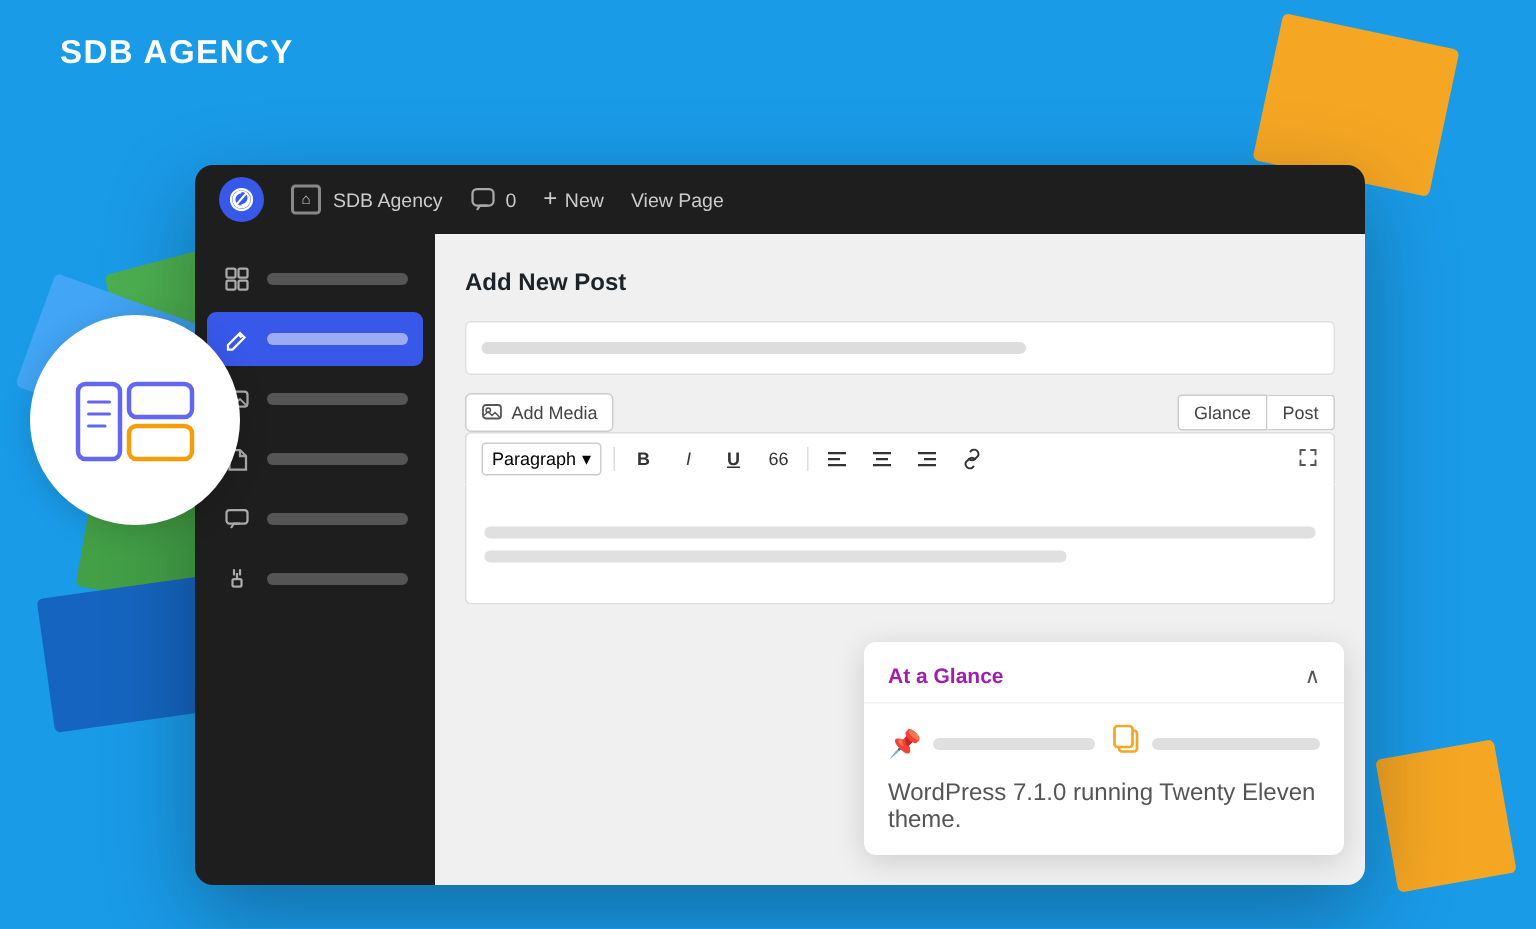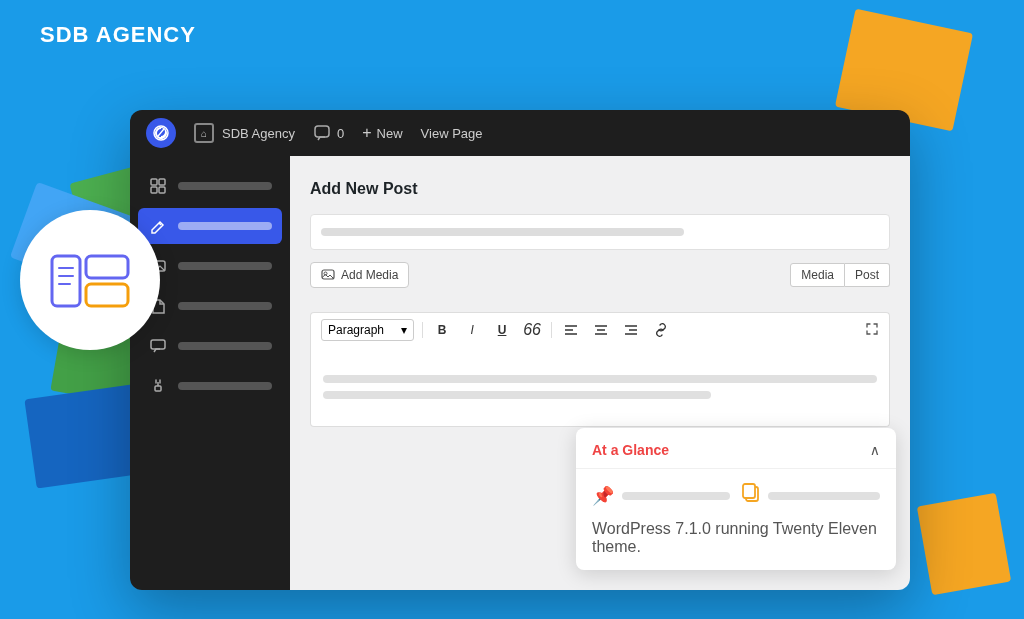--- a/index.html
+++ b/index.html
@@ -254,21 +254,21 @@
       background: #ddd;
       border-radius: 4px;
       width: 65%;
     }
 
     
     .editor-toolbar-row {
       display: flex;
       align-items: center;
       justify-content: space-between;
-      margin-bottom: 24px;
+      margin-bottom: 0;
     }
     .add-media-btn {
       display: flex;
       align-items: center;
       gap: 6px;
       background: white;
       border: 1px solid #ccc;
       border-radius: 4px;
       padding: 5px 10px;
       font-size: 12px;
@@ -302,21 +302,21 @@
       gap: 8px;
     }
     .format-select {
       background: white;
       border: 1px solid #ccc;
       border-radius: 3px;
       padding: 3px 6px;
       font-size: 12px;
       display: flex;
       align-items: center;
-      gap: 17px;
+      gap: 4px;
     }
     .format-btn {
       width: 22px;
       height: 22px;
       display: flex;
       align-items: center;
       justify-content: center;
       font-size: 12px;
       cursor: pointer;
       color: #333;
@@ -373,21 +373,21 @@
     .at-glance-header {
       display: flex;
       align-items: center;
       justify-content: space-between;
       padding: 14px 16px 10px;
       border-bottom: 1px solid #f0f0f0;
     }
     .at-glance-title {
       font-size: 14px;
       font-weight: 700;
-      color: #ef4444;
+      color: #a21caf;
     }
     .at-glance-chevron {
       font-size: 14px;
       color: #555;
       cursor: pointer;
     }
     .at-glance-body {
       padding: 14px 16px;
     }
     .at-glance-row {
@@ -576,35 +576,35 @@
       <div class="editor-toolbar-row">
         <button class="add-media-btn">
           <svg width="14" height="14" viewBox="0 0 14 14" fill="none">
             <rect x="1" y="2" width="12" height="9" rx="2" stroke="#555" stroke-width="1.2"></rect>
             <circle cx="4.5" cy="5.5" r="1.5" stroke="#555" stroke-width="1"></circle>
             <path d="M1 9.5l3.5-3 2.5 2.5 2-2 3 3" stroke="#555" stroke-width="1"></path>
           </svg>
           <span>Add Media</span>
         </button>
         <div class="visual-text-tabs">
-          <button class="visual-tab">Media</button>
+          <button class="visual-tab">Glance</button>
           <button class="text-tab">Post</button>
         </div>
       </div>
 
       <div class="formatting-bar">
         <div class="format-select">
           <span>Paragraph</span>
           <span>▾</span>
         </div>
         <div class="format-divider"></div>
         <div class="format-btn">B</div>
         <div class="format-btn" style="font-style:italic; font-weight:normal;">I</div>
         <div class="format-btn" style="text-decoration:underline;">U</div>
-        <div class="format-btn" style="font-weight:normal; font-size:16px;font-style:italic;">66</div>
+        <div class="format-btn" style="font-weight:normal; font-size:12px;">66</div>
         <div class="format-divider"></div>
         <div class="format-btn">
           <svg width="14" height="12" viewBox="0 0 14 12">
             <line x1="1" y1="2" x2="13" y2="2" stroke="#333" stroke-width="1.5"></line>
             <line x1="1" y1="6" x2="9" y2="6" stroke="#333" stroke-width="1.5"></line>
             <line x1="1" y1="10" x2="13" y2="10" stroke="#333" stroke-width="1.5"></line>
           </svg>
         </div>
         <div class="format-btn">
           <svg width="14" height="12" viewBox="0 0 14 12">

